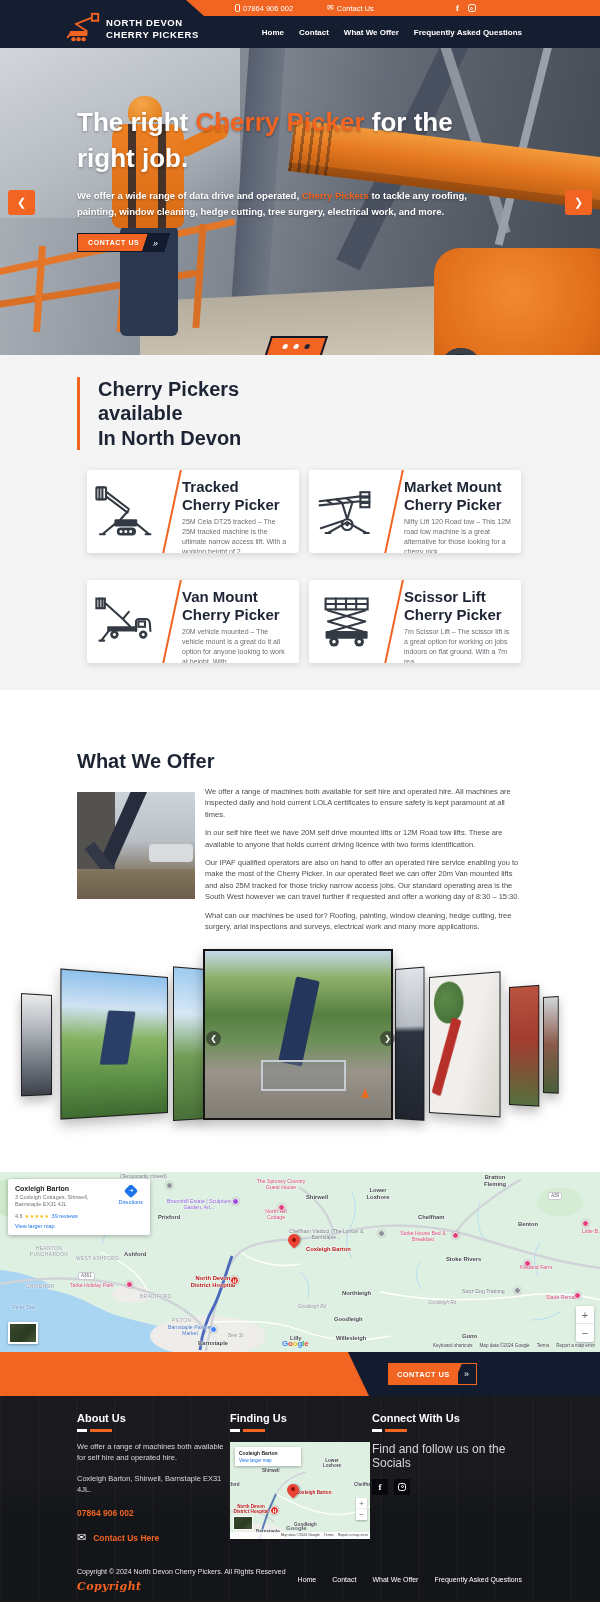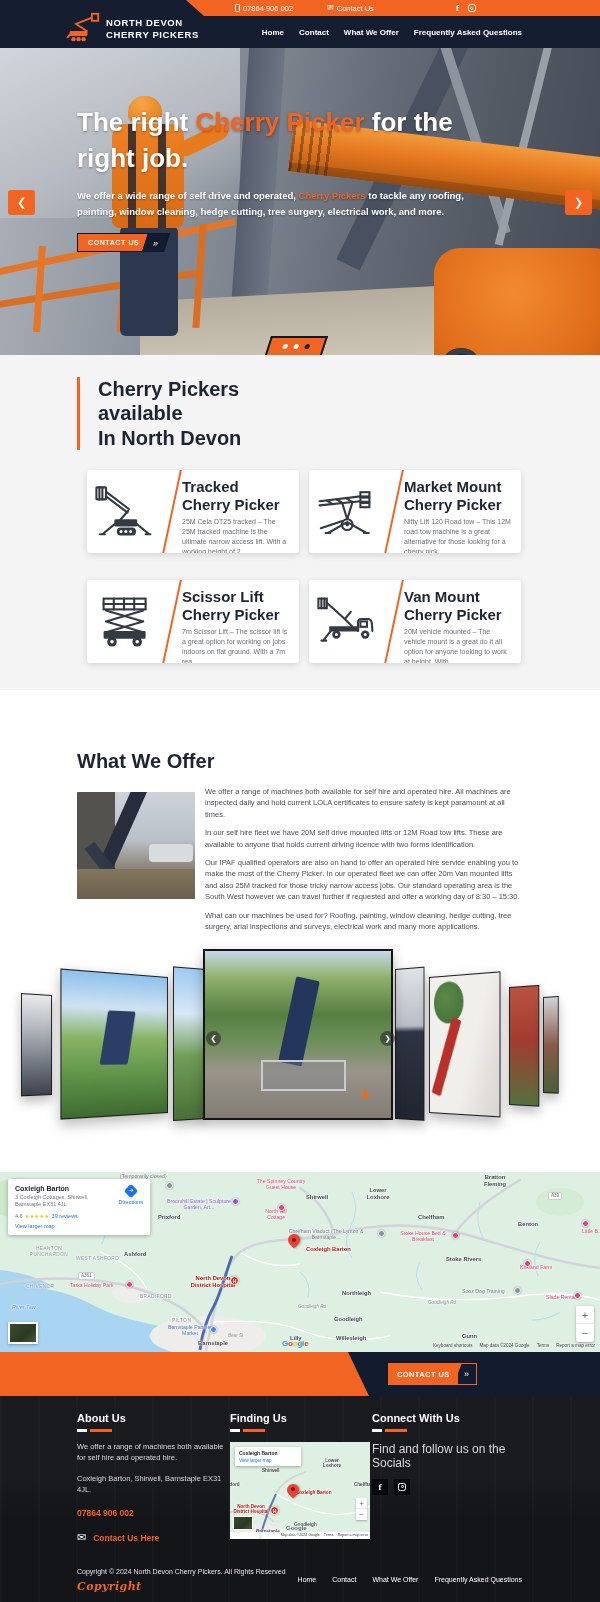--- a/index.html
+++ b/index.html
@@ -270,21 +270,21 @@
       <div class="hp hp-post1"></div>
       <div class="hp hp-post2"></div>
       <div class="hp hp-post3"></div>
       <div class="hp w-legs"></div>
       <div class="hp w-body"></div>
       <div class="hp w-arm"></div>
       <div class="hp w-helmet"></div>
     </div>
     <div class="hero-text">
       <h1><span>The right </span><span class="hl">Cherry Picker</span><span> for the right job.</span></h1>
-      <p><span>We offer a wide range of self drive and operated, </span><span class="hl">Cherry Pickers</span><span> to tackle any roofing, painting, window cleaning, hedge cutting, tree surgery, electrical work, and more.</span></p>
+      <p><span>We offer a wide range of data drive and operated, </span><span class="hl">Cherry Pickers</span><span> to tackle any roofing, painting, window cleaning, hedge cutting, tree surgery, electrical work, and more.</span></p>
       <a class="hero-cta">
           <span class="hb-label">CONTACT US</span>
           <span class="hb-arrow">»</span>
         </a>
     </div>
     <button class="hero-nav prev">❮</button>
     <button class="hero-nav next">❯</button>
     <div class="hero-dots">
       <span class="d on"></span>
       <span class="d on"></span>
@@ -340,48 +340,20 @@
             <path d="M52 62 L20 80 M52 62 L84 80 M16 80 h8 M80 80 h8 M44 60 L8 72"></path>
             <circle cx="52" cy="66" r="9"></circle>
               </g>
             <circle cx="52" cy="66" r="3" fill="#343a43"></circle>
           </svg>
         </div>
         <div class="card-divider"></div>
         <div class="card-body">
           <h3 class="card-title">Market Mount Cherry Picker</h3>
           <p class="card-text">Nifty Lift 120 Road tow – This 12M road tow machine is a great alternative for those looking for a cherry pick...</p>
-          <button class="read-more">
-              <span class="rm-icon">
-                <span class="rm-ring"></span>
-              </span>
-              <span class="rm-label">Read More</span>
-            </button>
-        </div>
-      </article>
-
-      <article class="card">
-        <div class="card-img">
-          <svg width="66" height="60" viewBox="0 0 110 90">
-              <g stroke="#343a43" stroke-width="3.5" fill="none" stroke-linecap="round">
-            <rect x="16" y="6" width="70" height="18"></rect>
-                <path d="M16 15 h70 M33 6 v18 M50 6 v18 M67 6 v18"></path>
-            <path d="M20 26 L82 44 M82 26 L20 44 M20 44 L82 62 M82 44 L20 62"></path>
-              </g>
-            <rect x="16" y="60" width="70" height="13" rx="2" fill="#343a43"></rect>
-            <circle cx="30" cy="78" r="8" fill="#343a43"></circle>
-              <circle cx="30" cy="78" r="3" fill="#fff"></circle>
-            <circle cx="72" cy="78" r="8" fill="#343a43"></circle>
-              <circle cx="72" cy="78" r="3" fill="#fff"></circle>
-          </svg>
-        </div>
-        <div class="card-divider"></div>
-        <div class="card-body">
-          <h3 class="card-title">Scissor Lift Cherry Picker</h3>
-          <p class="card-text">7m Scissor Lift – The scissor lift is a great option for working on jobs indoors on flat ground. With a 7m rea...</p>
           <button class="read-more">
               <span class="rm-icon">
                 <span class="rm-ring"></span>
               </span>
               <span class="rm-label">Read More</span>
             </button>
         </div>
       </article>
 
       <article class="card">
@@ -399,20 +371,48 @@
             <circle cx="34" cy="66" r="7" fill="#343a43"></circle>
               <circle cx="34" cy="66" r="2.5" fill="#fff"></circle>
             <circle cx="82" cy="66" r="7" fill="#343a43"></circle>
               <circle cx="82" cy="66" r="2.5" fill="#fff"></circle>
           </svg>
         </div>
         <div class="card-divider"></div>
         <div class="card-body">
           <h3 class="card-title">Van Mount Cherry Picker</h3>
           <p class="card-text">20M vehicle mounted – The vehicle mount is a great do it all option for anyone looking to work at height. With...</p>
+          <button class="read-more">
+              <span class="rm-icon">
+                <span class="rm-ring"></span>
+              </span>
+              <span class="rm-label">Read More</span>
+            </button>
+        </div>
+      </article>
+
+      <article class="card">
+        <div class="card-img">
+          <svg width="66" height="60" viewBox="0 0 110 90">
+              <g stroke="#343a43" stroke-width="3.5" fill="none" stroke-linecap="round">
+            <rect x="16" y="6" width="70" height="18"></rect>
+                <path d="M16 15 h70 M33 6 v18 M50 6 v18 M67 6 v18"></path>
+            <path d="M20 26 L82 44 M82 26 L20 44 M20 44 L82 62 M82 44 L20 62"></path>
+              </g>
+            <rect x="16" y="60" width="70" height="13" rx="2" fill="#343a43"></rect>
+            <circle cx="30" cy="78" r="8" fill="#343a43"></circle>
+              <circle cx="30" cy="78" r="3" fill="#fff"></circle>
+            <circle cx="72" cy="78" r="8" fill="#343a43"></circle>
+              <circle cx="72" cy="78" r="3" fill="#fff"></circle>
+          </svg>
+        </div>
+        <div class="card-divider"></div>
+        <div class="card-body">
+          <h3 class="card-title">Scissor Lift Cherry Picker</h3>
+          <p class="card-text">7m Scissor Lift – The scissor lift is a great option for working on jobs indoors on flat ground. With a 7m rea...</p>
           <button class="read-more">
               <span class="rm-icon">
                 <span class="rm-ring"></span>
               </span>
               <span class="rm-label">Read More</span>
             </button>
         </div>
       </article>
     </div>
   </section>

